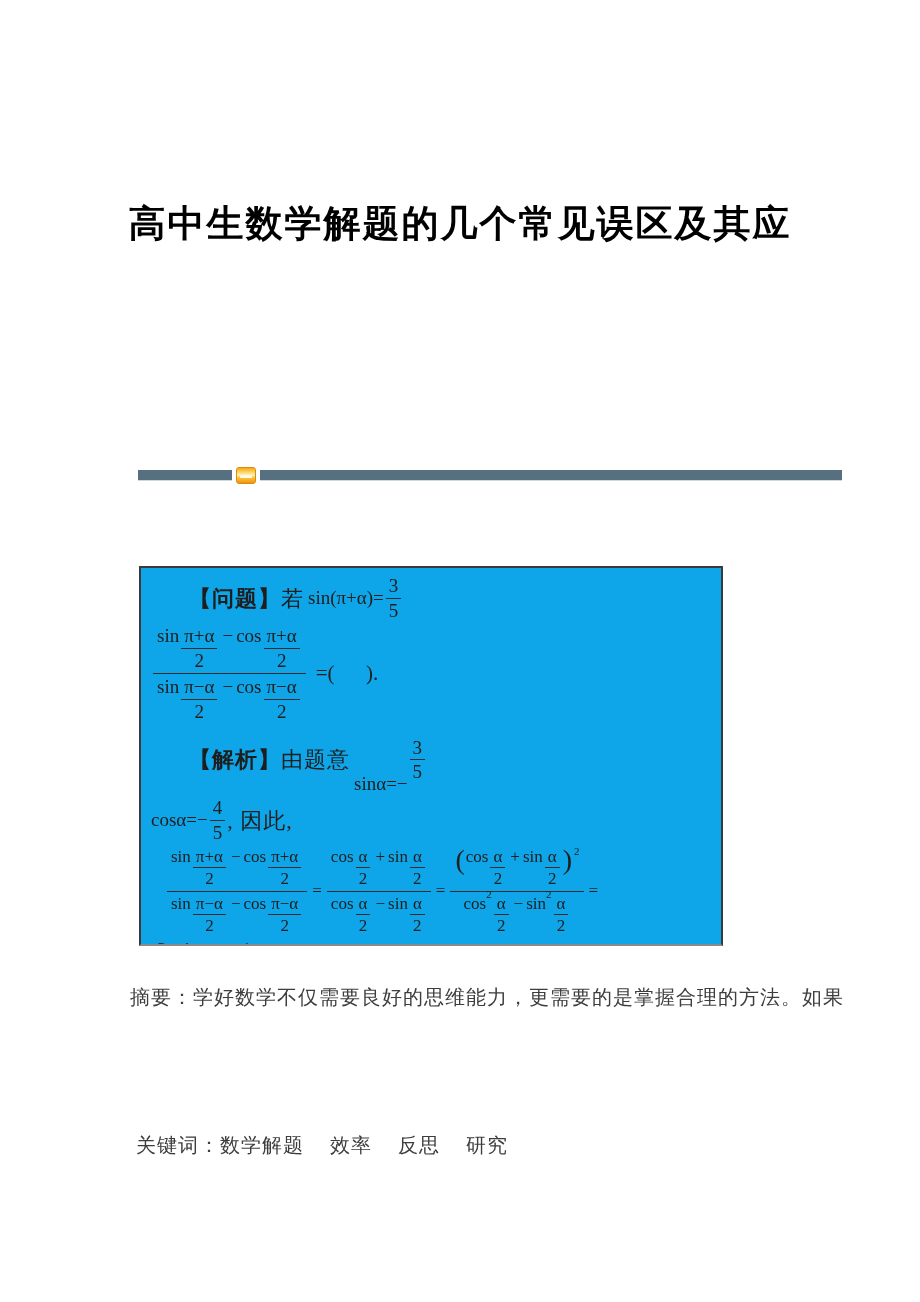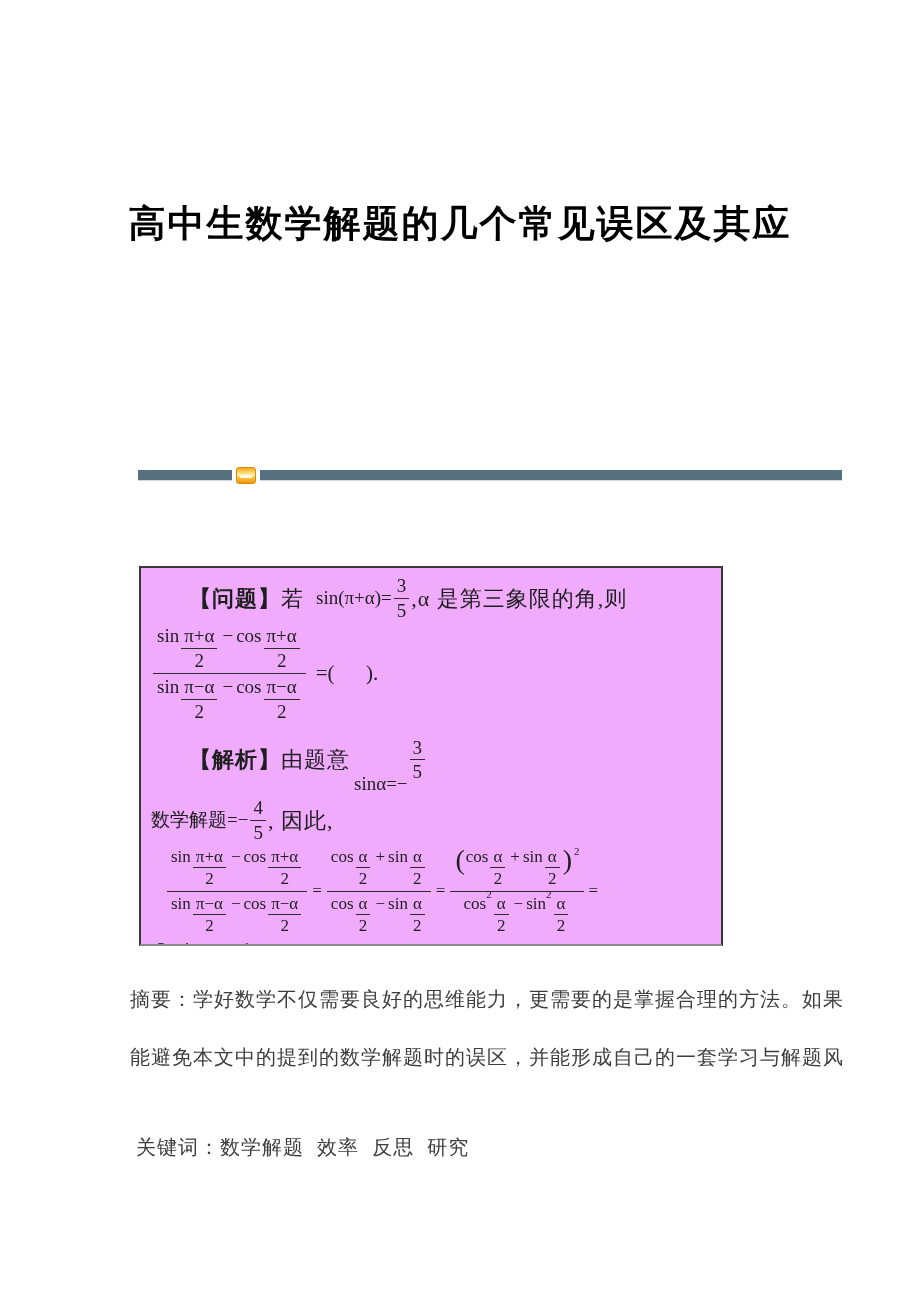--- a/index.html
+++ b/index.html
@@ -33,21 +33,21 @@
     border:1px solid #d98a0f;
   }
   .divider-icon::after {
     content:""; position:absolute; left:3px; right:3px; top:7px; height:3px;
     background:#fffbe8; border-radius:1px;
   }
 
   
   .scan {
     position:absolute; left:139px; top:566px; width:584px; height:380px;
-    border:2px solid #3a3a3a; border-bottom-color:#8a8a8a; background:#f0abfc;
+    border:2px solid #3a3a3a; border-bottom-color:#8a8a8a; background:#0ea5e9;
     padding:5px 10px 2px; overflow:hidden;
     color:#1e1e1e; font-size:19px; line-height:1.15; white-space:nowrap;
   }
   .mrow { display:flex; align-items:center; margin:2px 0; }
   .indent { padding-left:38px; }
   .cjk { font-size:22px; letter-spacing:1px; }
   .b { font-weight:bold; }
   .fr { display:inline-flex; flex-direction:column; align-items:center; text-align:center; vertical-align:middle; margin:0 2px; }
   .fr > .n { border-bottom:1.5px solid #2b2b2b; padding:1px 4px 2px; }
   .fr > .d { padding:2px 4px 0; }
@@ -58,21 +58,21 @@
   .sup { font-size:11px; align-self:flex-start; transform:translateY(-2px); margin-left:1px; }
   .dsup { font-size:11px; transform:translateY(-6px); display:inline-block; }
   .paren { font-size:1.65em; font-weight:400; margin:0 1px; line-height:0.9; }
   .blank { white-space:pre; margin-left:8px; font-size:21px; }
   .chain { font-size:17px; }
 
   
   .abstract { position:absolute; left:130px; top:970px; }
   .bodyline {
     font-size:20px; color:#3d3d3d; letter-spacing:1px; line-height:58px;
-    white-space:pre; font-family:Liberation Sans, sans-serif;
+    white-space:pre; font-family:Liberation Mono, monospace;
   }
   .keywords { position:absolute; left:136px; top:1118px; }
 </style>
 </head>
 <body>
 
 <div class="page">
 
   <div class="title l1">高中生数学解题的几个常见误区及其应</div>
 
@@ -82,26 +82,25 @@
       <span class="divider-icon"></span>
     </span>
     <span class="seg s2"></span>
   </div>
 
   <div class="scan">
 
     <div class="mrow indent">
       <span class="cjk b">【问题】</span>
       <span class="cjk">若</span>
-      <span style="margin-left:12px;">sin(π+α)=</span>
+      <span style="margin-left:4px;">sin(π+α)=</span>
       <span class="fr sm">
         <span class="n">3</span>
         <span class="d">5</span>
       </span>
-      <span class="cjk">,α 是第三象限的角,则</span>
     </div>
 
     <div class="mrow">
       <span class="fr">
         <span class="n frow">
           <span>sin</span>
           <span class="fr sm">
             <span class="n">π+α</span>
             <span class="d">2</span>
           </span>
@@ -133,21 +132,21 @@
       <span class="cjk b">【解析】</span>
       <span class="cjk">由题意</span>
       <span style="margin-left:4px;margin-top:48px;">sinα=−</span>
       <span class="fr sm">
         <span class="n">3</span>
         <span class="d">5</span>
       </span>
     </div>
 
     <div class="mrow">
-      <span>数学解题=−</span>
+      <span>cosα=−</span>
       <span class="fr sm">
         <span class="n">4</span>
         <span class="d">5</span>
       </span>
       <span class="cjk">, 因此,</span>
     </div>
 
     <div class="mrow chain" style="padding-left:14px;">
       <span class="fr">
         <span class="n frow">
@@ -252,18 +251,17 @@
       <span class="fr sm">
         <span class="n">1</span>
         <span class="d">2</span>
       </span>
     </div>
 
   </div>
 
   <div class="abstract">
     <div class="bodyline">摘要：学好数学不仅需要良好的思维能力，更需要的是掌握合理的方法。如果</div>
-    <div class="bodyline">能避免本文中的提到的数学解题时的误区，并能形成自己的一套学习与解题风</div>
   </div>
 
   <div class="keywords bodyline">关键词：数学解题  效率  反思  研究</div>
 
 </div>
 
 </body></html>

